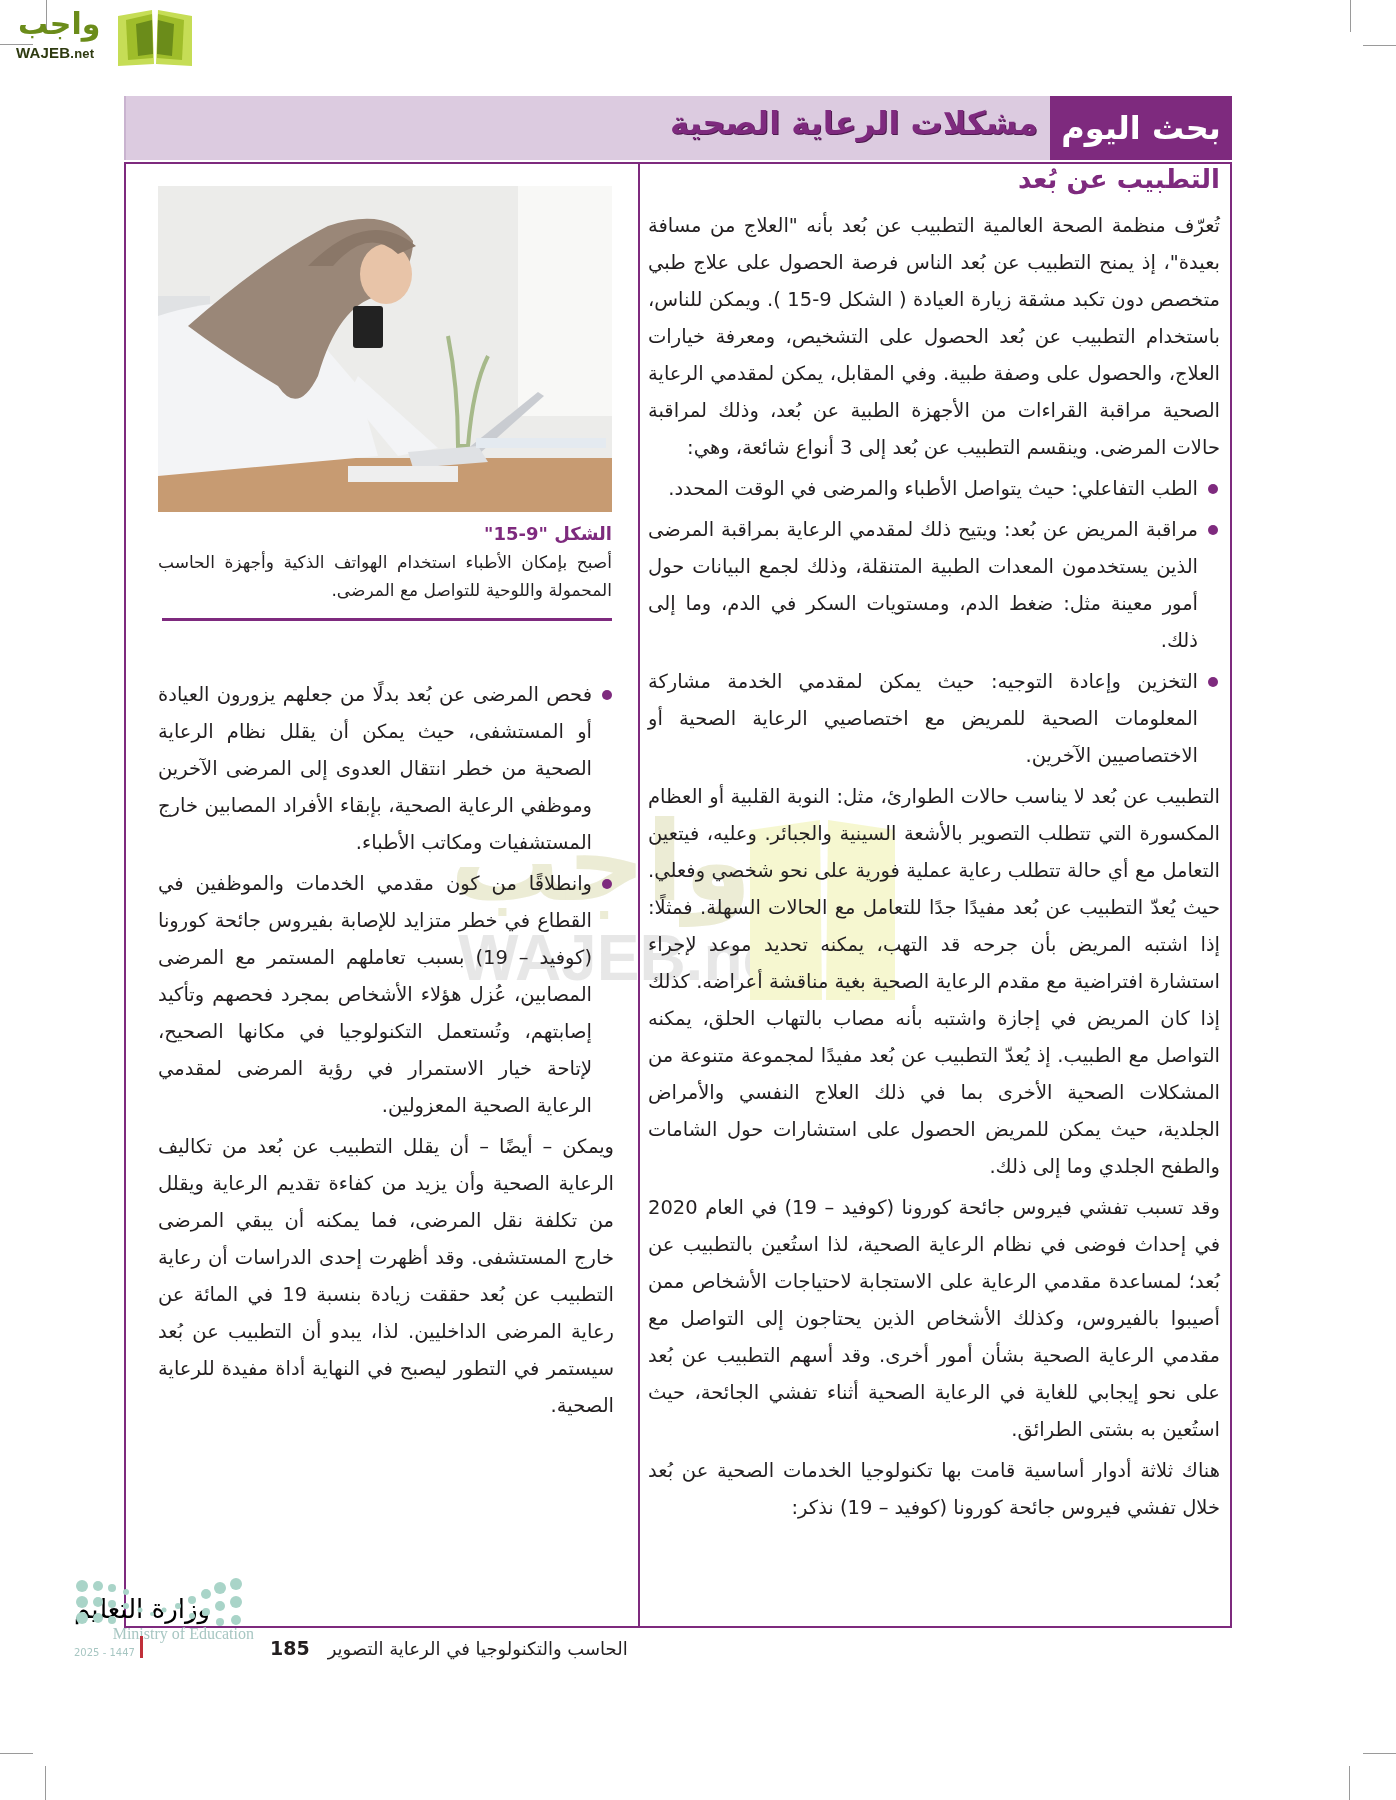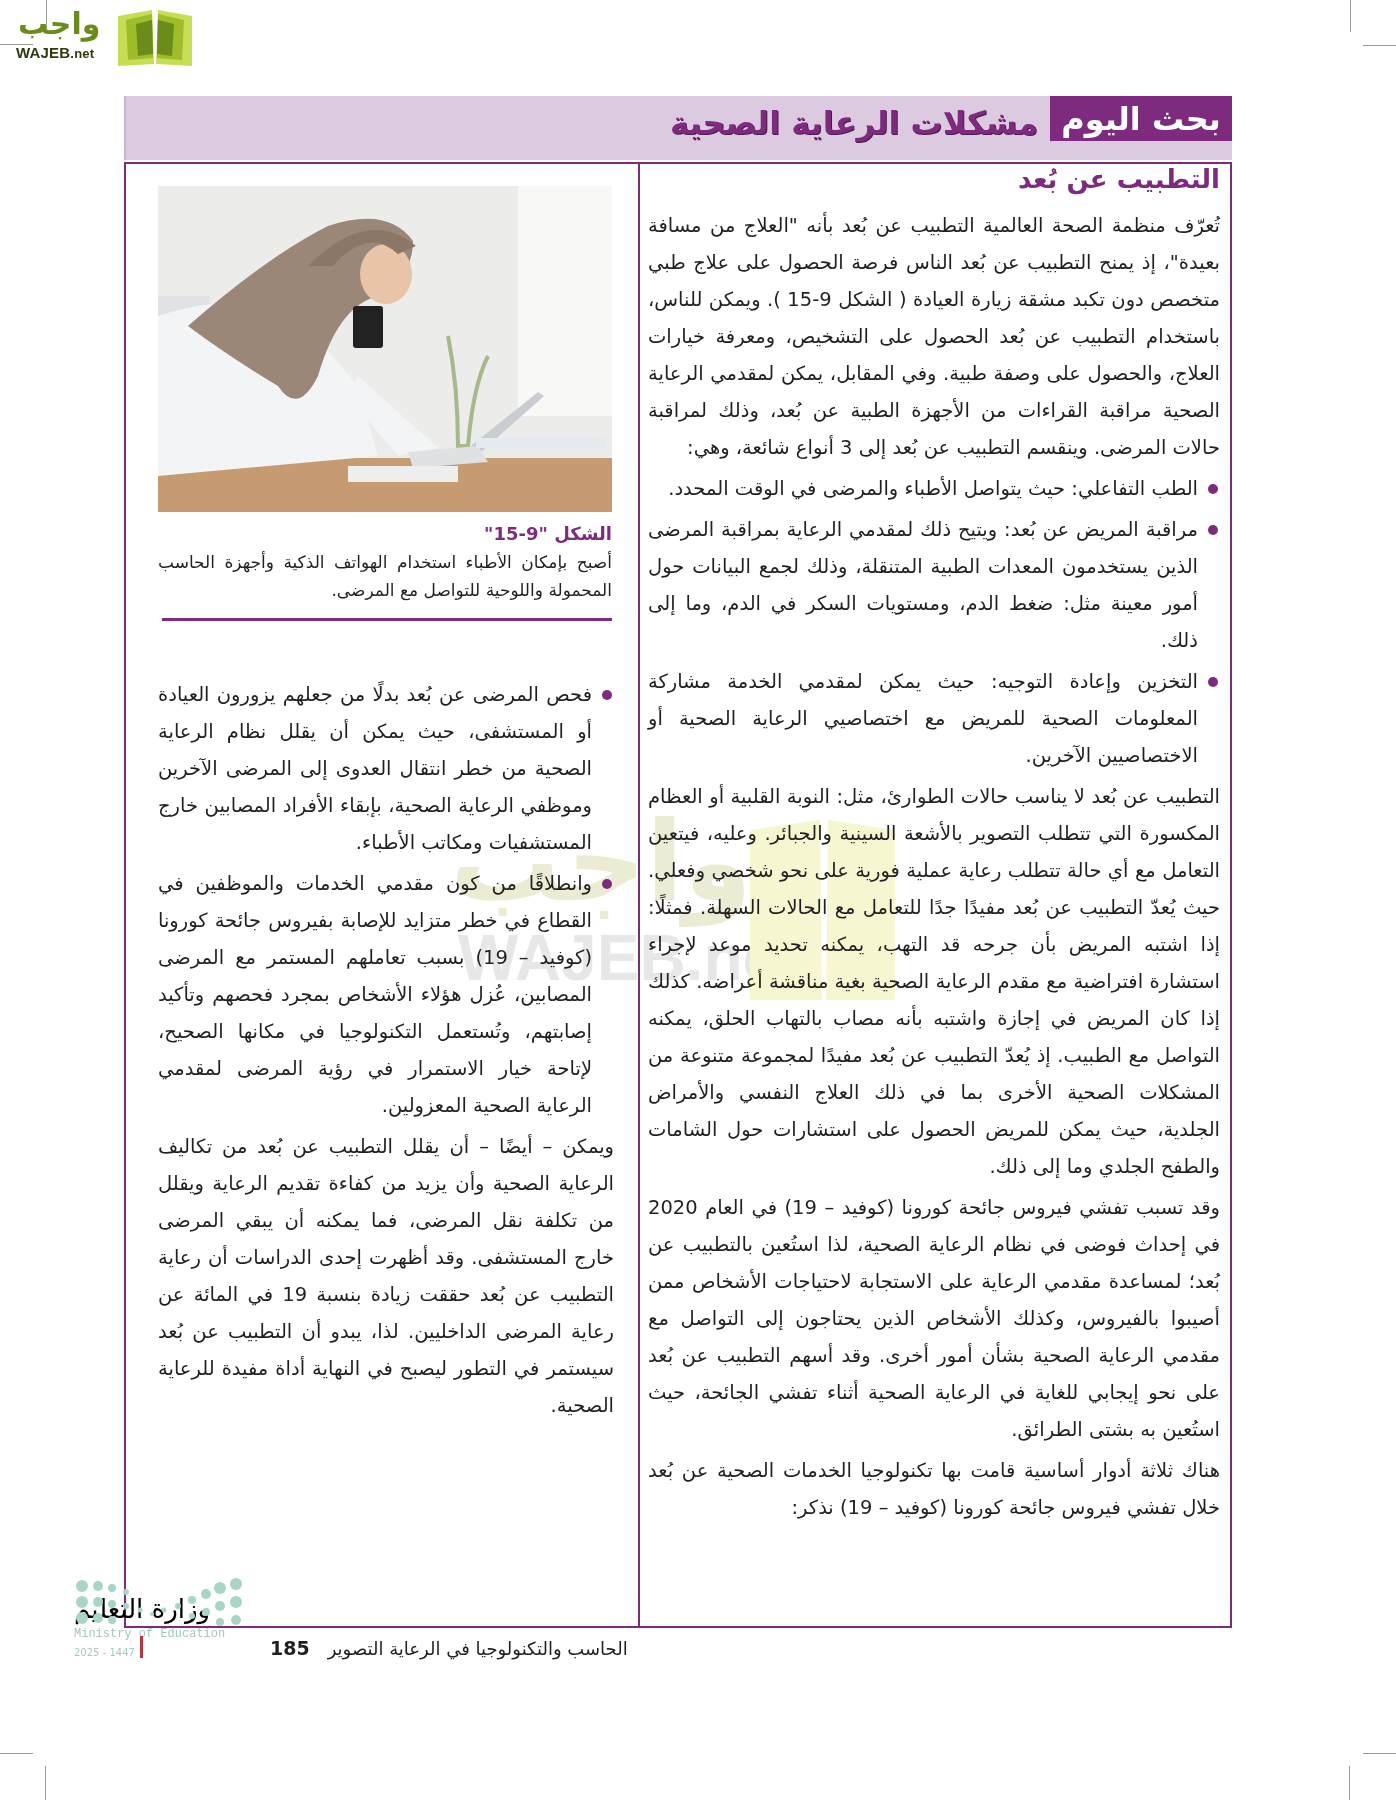--- a/index.html
+++ b/index.html
@@ -11,21 +11,21 @@
 
     
     .logo { position: absolute; left: 8px; top: 4px; width: 180px; height: 62px; direction: ltr; }
     .logo .ar { position: absolute; left: 10px; top: 2px; font-size: 30px; font-weight: bold; color: #6b8c1a; font-family: "DejaVu Sans", sans-serif; }
     .logo .en { position: absolute; left: 8px; top: 40px; font-size: 15px; font-weight: bold; color: #2e3a10; font-family: "Liberation Sans", sans-serif; letter-spacing: 0.2px; }
     .logo .en small { font-size: 13px; font-weight: bold; margin-top: 45px; }
     .logo svg { position: absolute; left: 106px; top: 2px; }
 
     
     .header-band { position: absolute; left: 124px; top: 96px; width: 1108px; height: 64px; background: #dccbe0; border-left: 2px solid #c9b3cf; }
-    .header-tag { position: absolute; right: 0; top: 0; width: 182px; height: 45px; background: #7e2a7e; color: #ffffff; font-size: 32px; font-weight: bold; display: flex; align-items: center; justify-content: center; }
+    .header-tag { position: absolute; right: 0; top: 0; width: 182px; height: 64px; background: #7e2a7e; color: #ffffff; font-size: 32px; font-weight: bold; display: flex; align-items: center; justify-content: center; }
     .header-title { position: absolute; right: 194px; top: 8px; font-size: 32px; font-weight: bold; color: #7e2a7e; text-shadow: 1px 1px 0 #4d1a4d; }
 
     
     .frame { position: absolute; left: 124px; top: 162px; width: 1108px; height: 1466px; border: 2px solid #7e2a7e; }
     .divider { position: absolute; left: 638px; top: 162px; width: 2px; height: 1466px; background: #7e2a7e; }
 
     .col-right { position: absolute; left: 648px; top: 159px; width: 572px; font-size: 19.5px; line-height: 37px; text-align: justify; }
     .col-left { position: absolute; left: 158px; top: 676px; width: 456px; font-size: 19.5px; line-height: 37px; text-align: justify; }
 
     .section-heading { font-size: 26px; font-weight: bold; color: #7e2a7e; line-height: 40px; margin-bottom: 8px; }
@@ -42,21 +42,21 @@
 
     
     .watermark { position: absolute; left: 450px; top: 810px; width: 480px; height: 190px; pointer-events: none; opacity: 0.35; direction: ltr; }
 
     
     .footer-text { position: absolute; left: 270px; top: 1637px; font-size: 18px; color: #231f20; display: flex; gap: 18px; align-items: baseline; direction: rtl; }
     .footer-text .page-num { font-weight: bold; font-size: 19px; }
     .footer-bar { position: absolute; left: 140px; top: 1636px; width: 3px; height: 22px; background: #c0303a; }
     .moe { position: absolute; left: 74px; top: 1578px; width: 180px; direction: ltr; }
     .moe .ar-name { font-size: 26px; color: #000000; line-height: 30px; margin-top: 16px; }
-    .moe .en-name { font-size: 12px; color: #a7c6c2; line-height: 20px; font-family: Liberation Mono, monospace; }
+    .moe .en-name { font-size: 16px; color: #a7c6c2; line-height: 20px; font-family: Liberation Serif, serif; text-align: right; }
     .moe .year { font-size: 10px; color: #a7c6c2; line-height: 18px; }
   </style>
 </head>
 <body>
 
 <div class="crop" style="left:0;top:44px;width:33px;height:1px;"></div>
 <div class="crop" style="left:46px;top:0;width:1px;height:32px;"></div>
 <div class="crop" style="left:1350px;top:0;width:1px;height:32px;"></div>
 <div class="crop" style="left:1363px;top:45px;width:33px;height:1px;"></div>
 <div class="crop" style="left:0;top:1753px;width:33px;height:1px;"></div>

